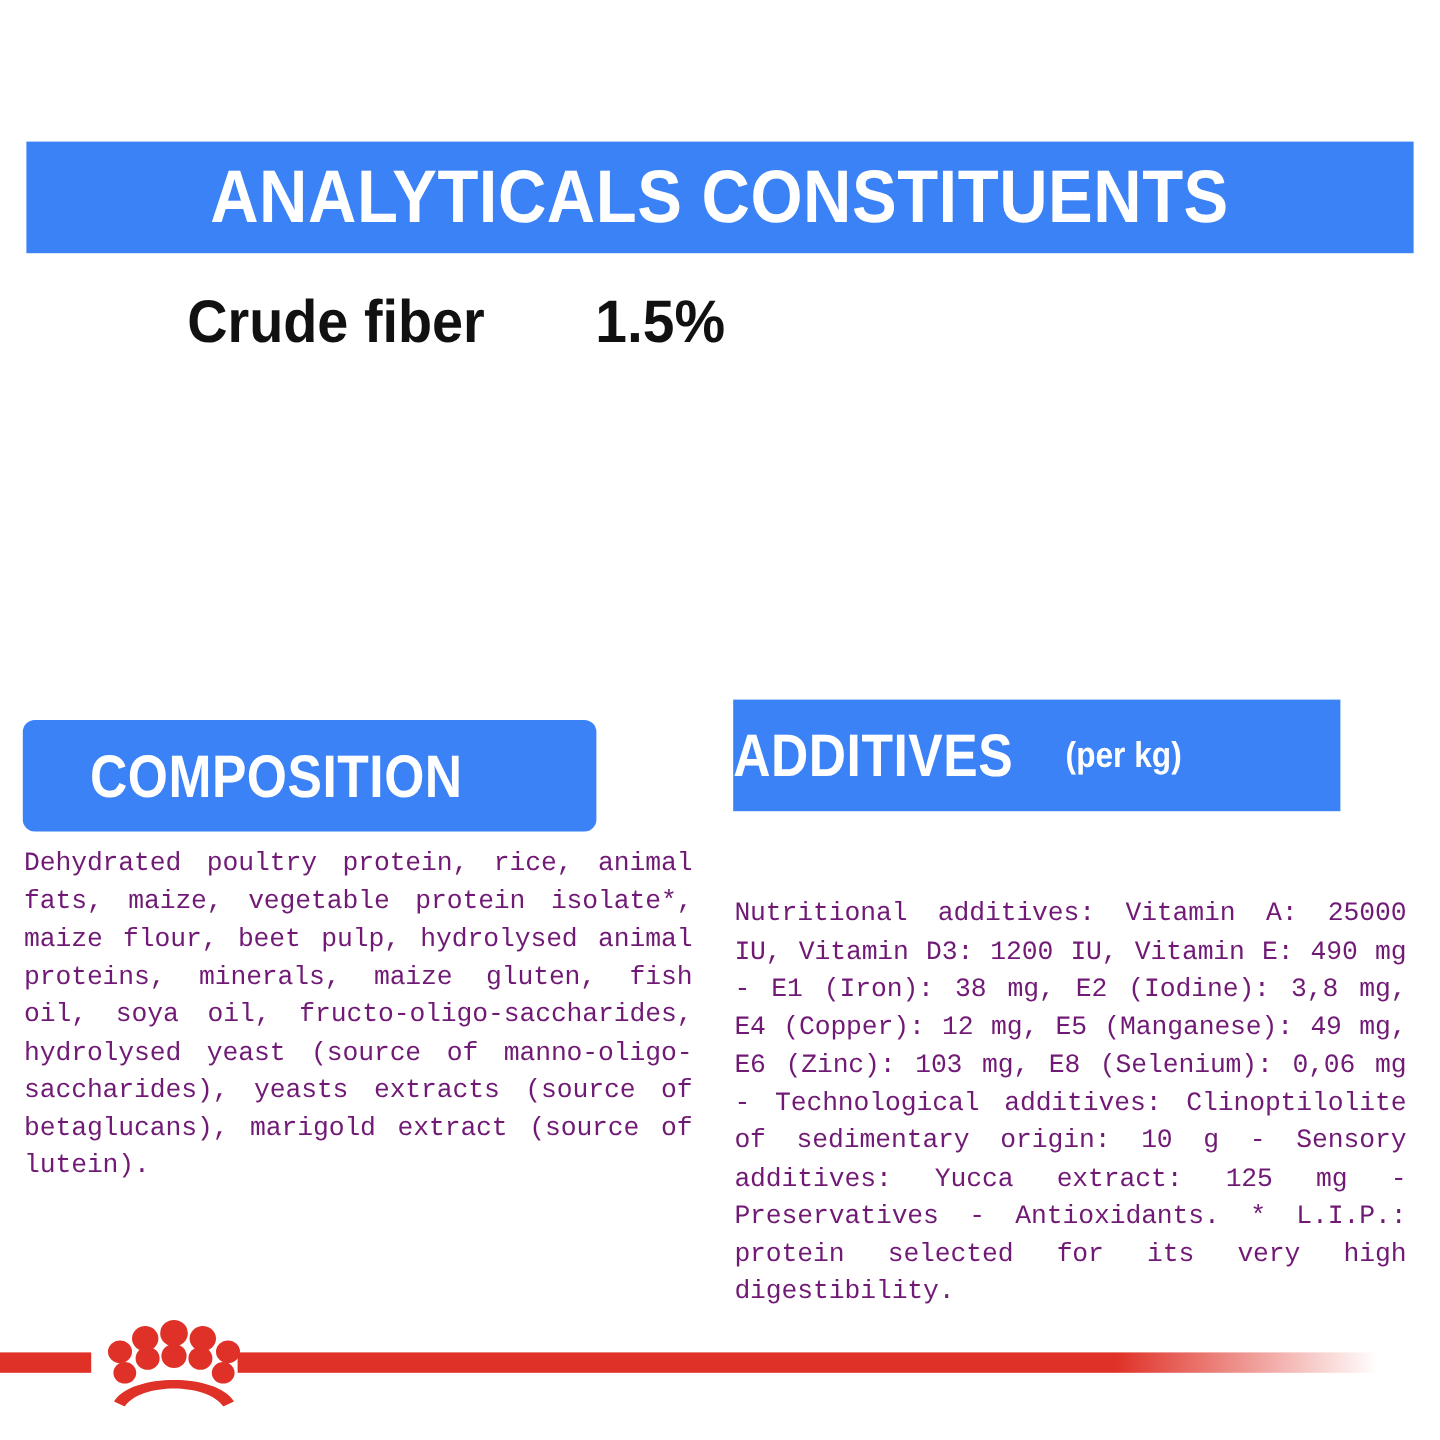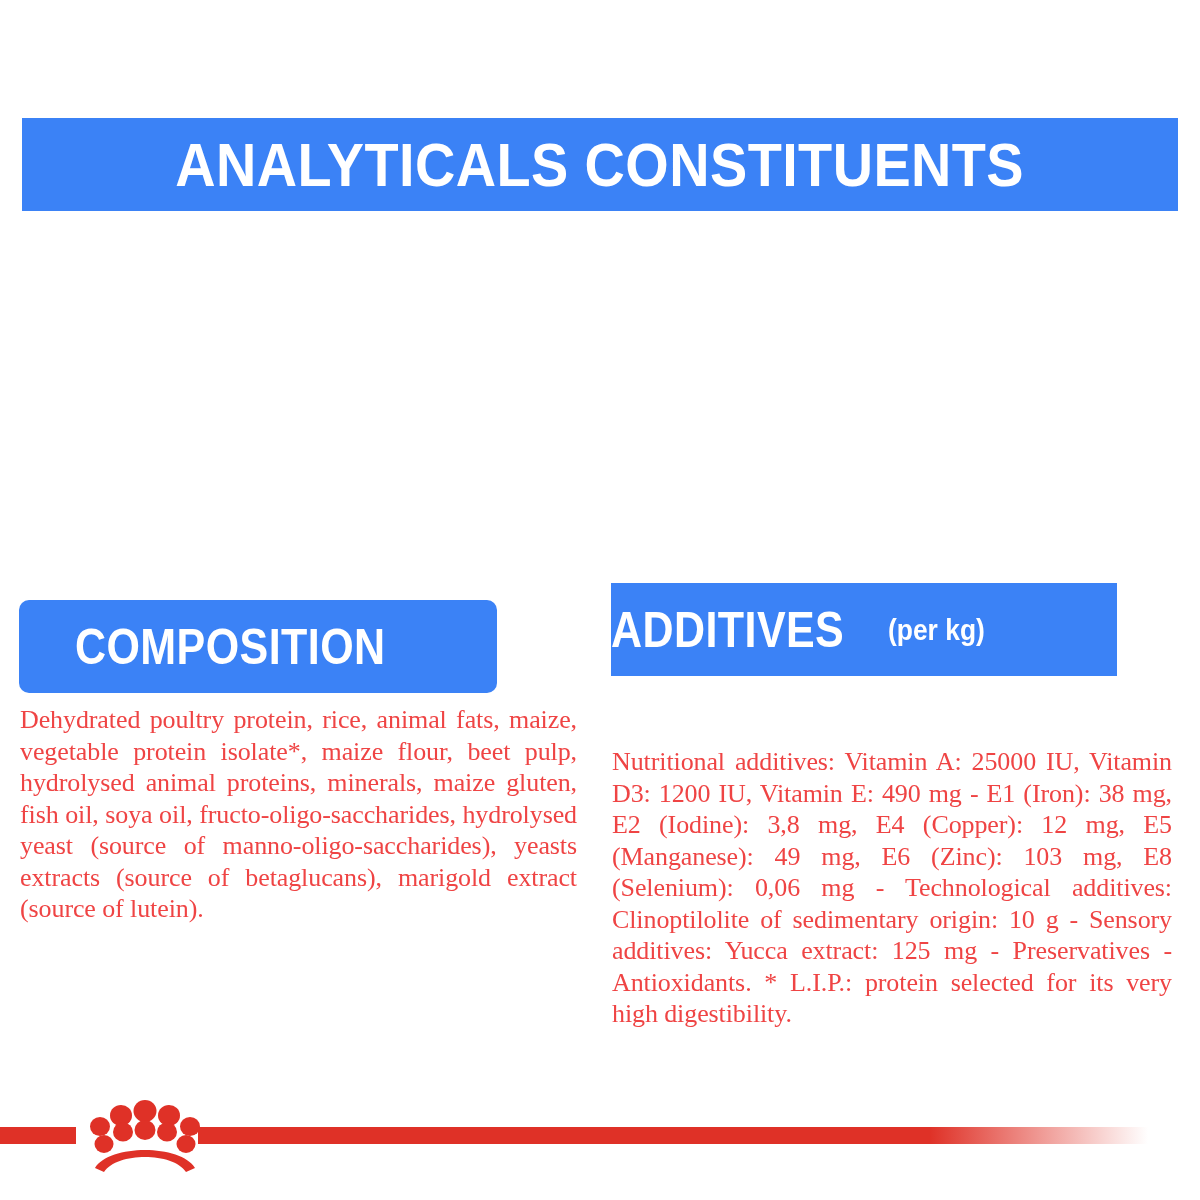--- a/index.html
+++ b/index.html
@@ -137,23 +137,23 @@
     font-size: 50px;
     line-height: 56px;
     white-space: nowrap;
     transform: scaleX(0.95);
     transform-origin: left center;
   }
 
   
   .body-text {
     position: absolute;
-    color: #ef4444;
-    font-family: Liberation Serif, serif;
-    font-size: 26px;
+    color: #701a75;
+    font-family: Liberation Mono, monospace;
+    font-size: 22px;
     line-height: 31.5px;
     text-align: justify;
     text-justify: inter-word;
     letter-spacing: -0.1px;
   }
   #composition-text {
     left: 20px;
     top: 704px;
     width: 557px;
   }
@@ -199,20 +199,27 @@
 <body>
 
 <div class="banner" id="analyticals-banner">
   <span class="banner-title">ANALYTICALS CONSTITUENTS</span>
 </div>
 
 <div id="chart">
 
 
 
+  <div class="chart-row">
+    <span class="bar-label">Crude fiber</span>
+    <span class="bar-track">
+      <span class="bar-fill" id="bar-2" style="width: 30px;"></span>
+    </span>
+    <span class="bar-value" id="val-2" style="left: 496px;">1.5%</span>
+  </div>
 
 
 </div>
 
 <div class="banner" id="composition-banner">
   <span class="banner-title">COMPOSITION</span>
 </div>
 <div class="body-text" id="composition-text">Dehydrated poultry protein, rice, animal fats, maize, vegetable protein isolate*, maize flour, beet pulp, hydrolysed animal proteins, minerals, maize gluten, fish oil, soya oil, fructo-oligo-saccharides, hydrolysed yeast (source of manno-oligo-saccharides), yeasts extracts (source of betaglucans), marigold extract (source of lutein).</div>
 
 <div class="banner" id="additives-banner">

